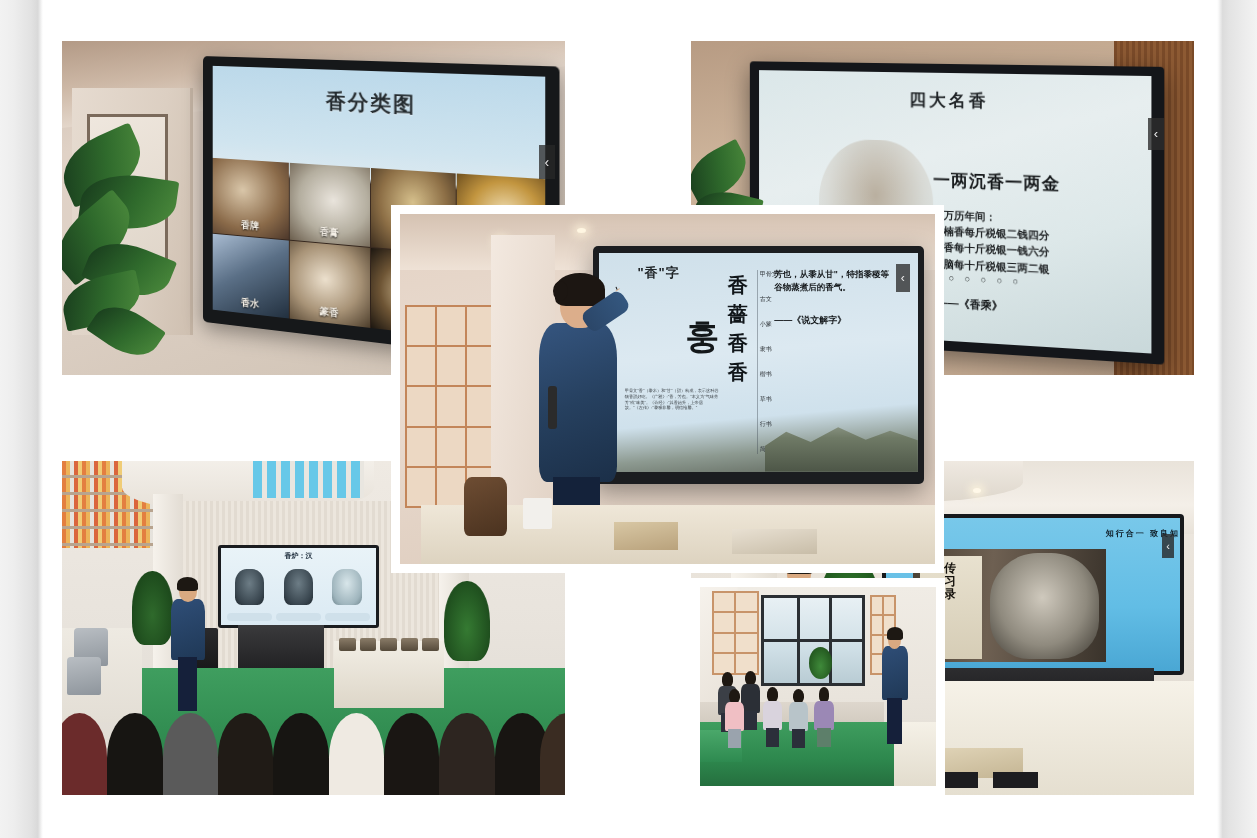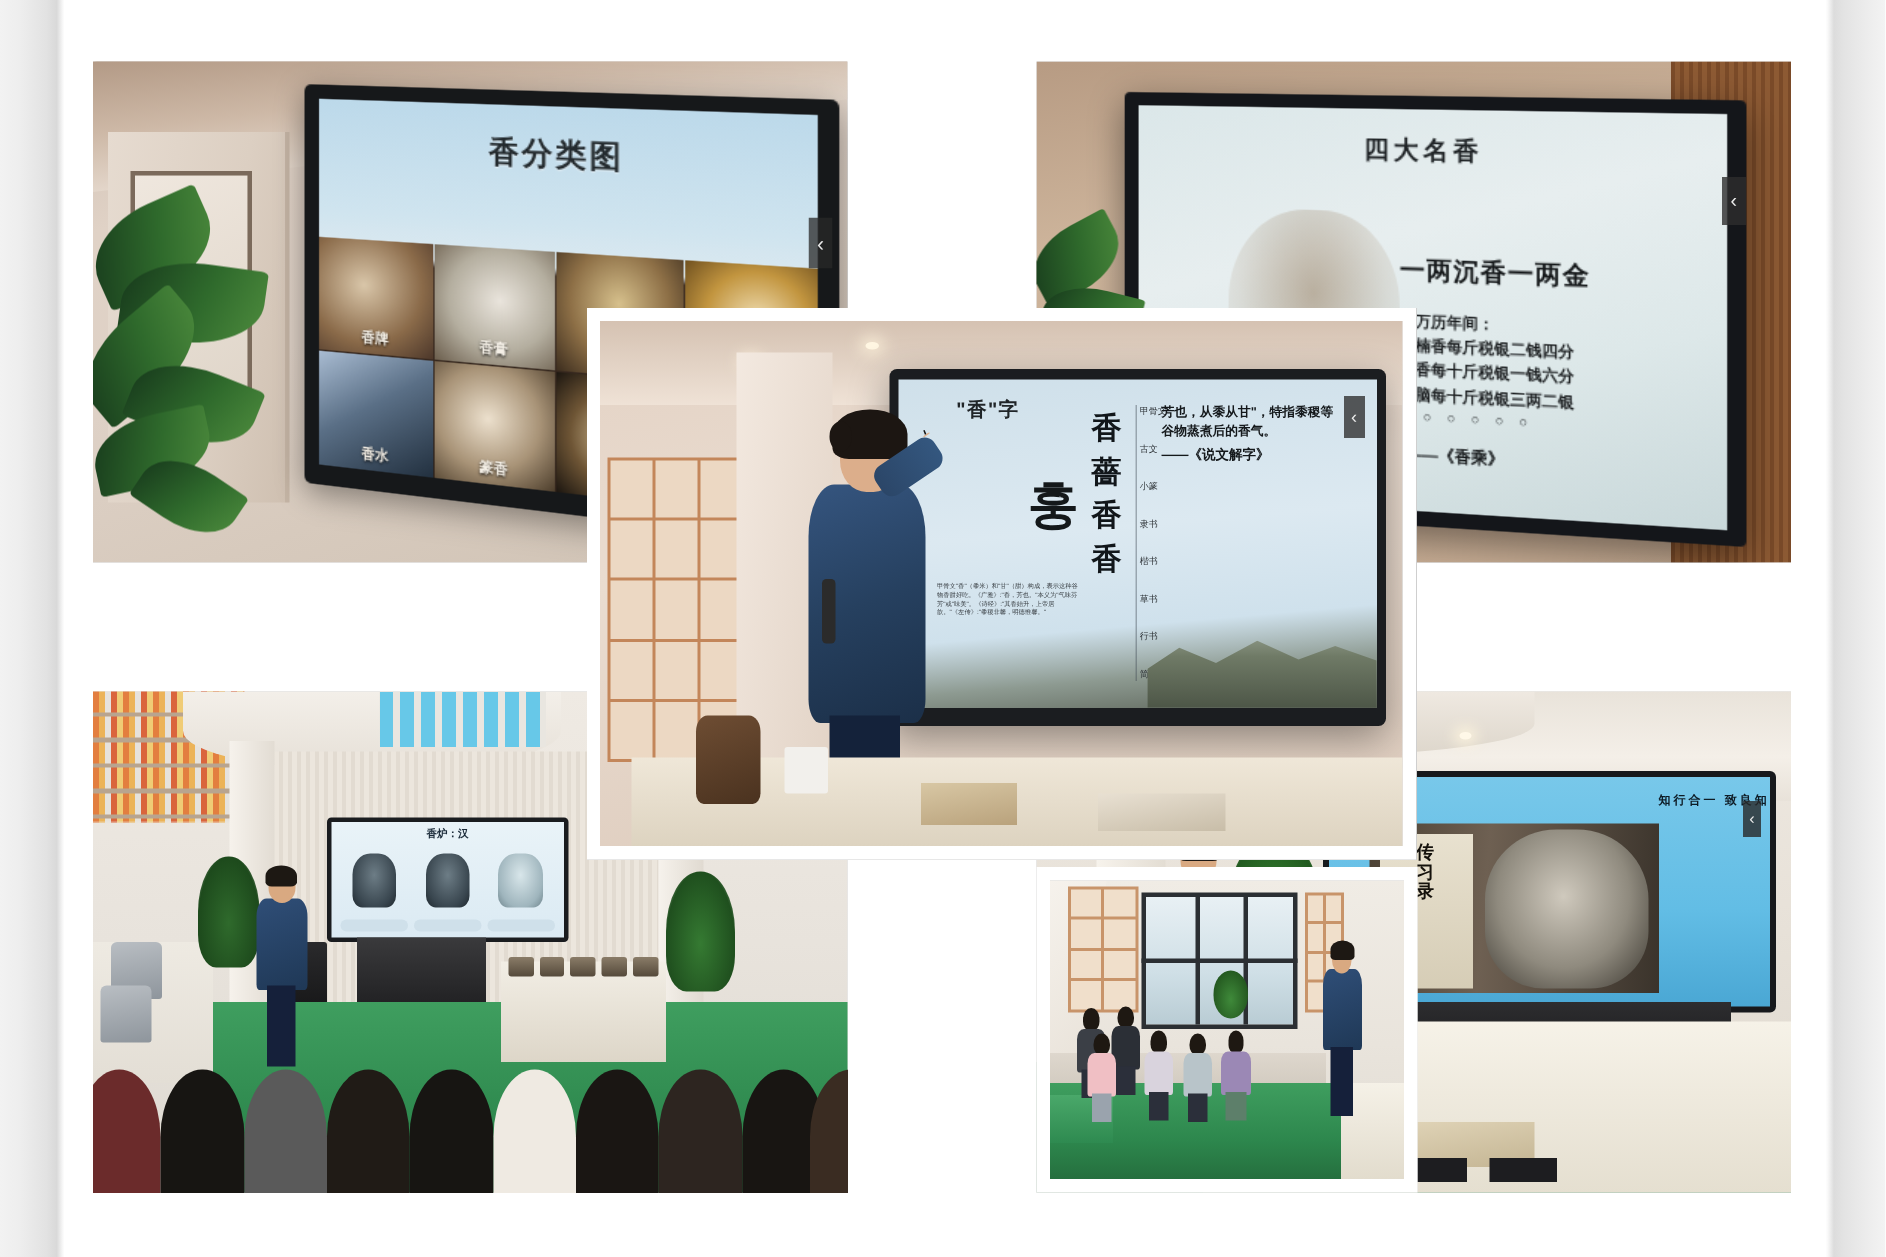--- a/index.html
+++ b/index.html
@@ -214,21 +214,21 @@
   .p3-vertlabels {
     position: absolute; left: 49.5%; top: 8%; height: 84%;
     display: flex; flex-direction: column; justify-content: space-between;
     font-size: 6px; color: #2d3236; border-left: 1px solid rgba(60,70,80,.4);
     padding-left: 2px;
   }
   .p3-rtext {
     position: absolute; left: 55%; top: 7%; right: 5%;
     color: #14181b; font-size: 8.5px; line-height: 1.5; font-weight: 600;
   }
-  .p3-rtext .src { margin-top: 4px; font-size: 9px; }
+  .p3-rtext .src { margin-top: 21px; font-size: 9px; }
   .p3-rtext2 {
     position: absolute; left: 55%; top: 40%; right: 5%;
     color: #14181b; font-size: 8.5px; line-height: 1.7; font-weight: 600;
   }
   .p3-smalltext {
     position: absolute; left: 8%; top: 62%; width: 30%;
     color: #3b4146; font-size: 4.2px; line-height: 1.35;
   }
   .p3-mountain {
     position: absolute; left: 52%; bottom: 0; right: 0; height: 26%;

